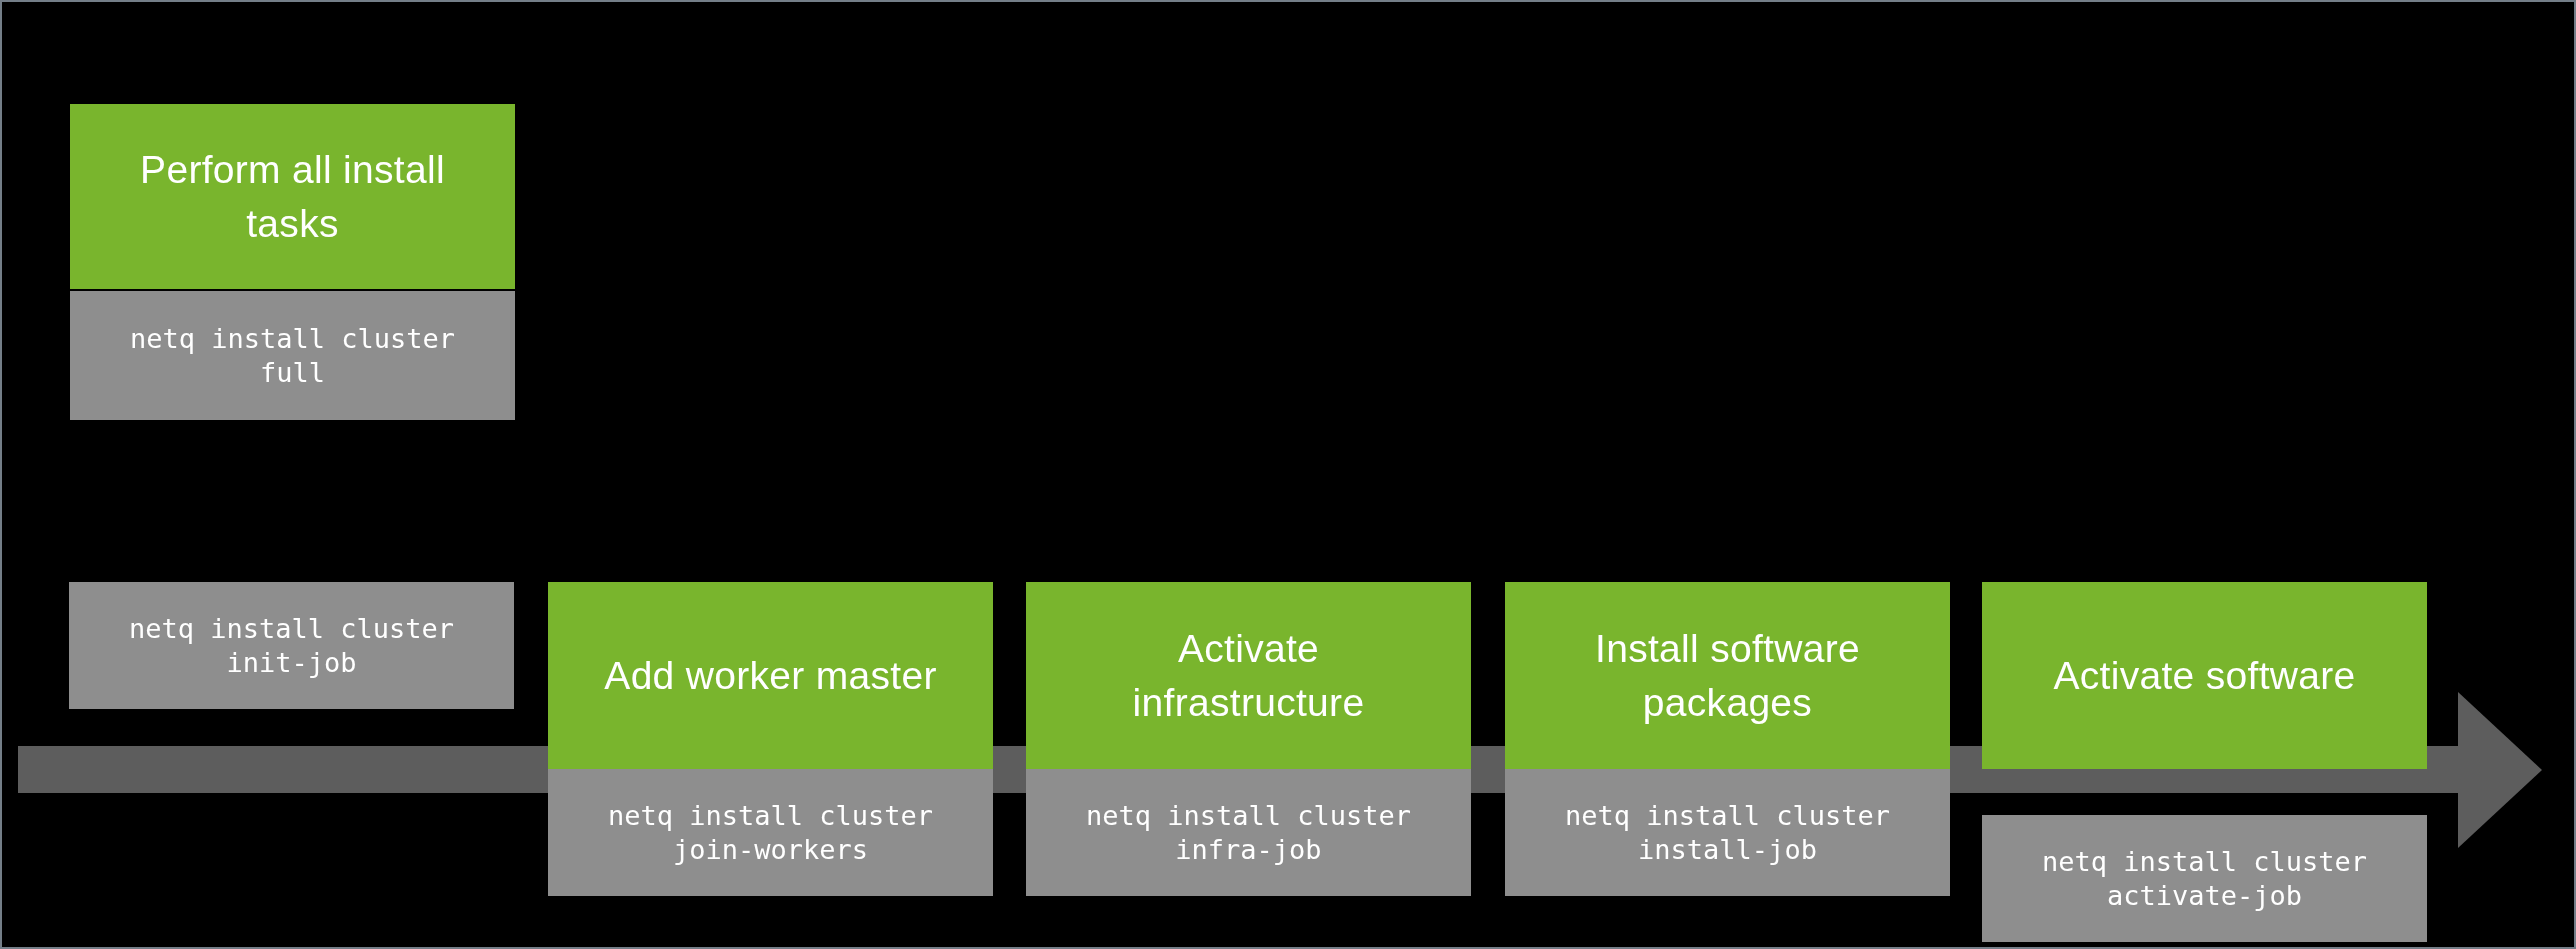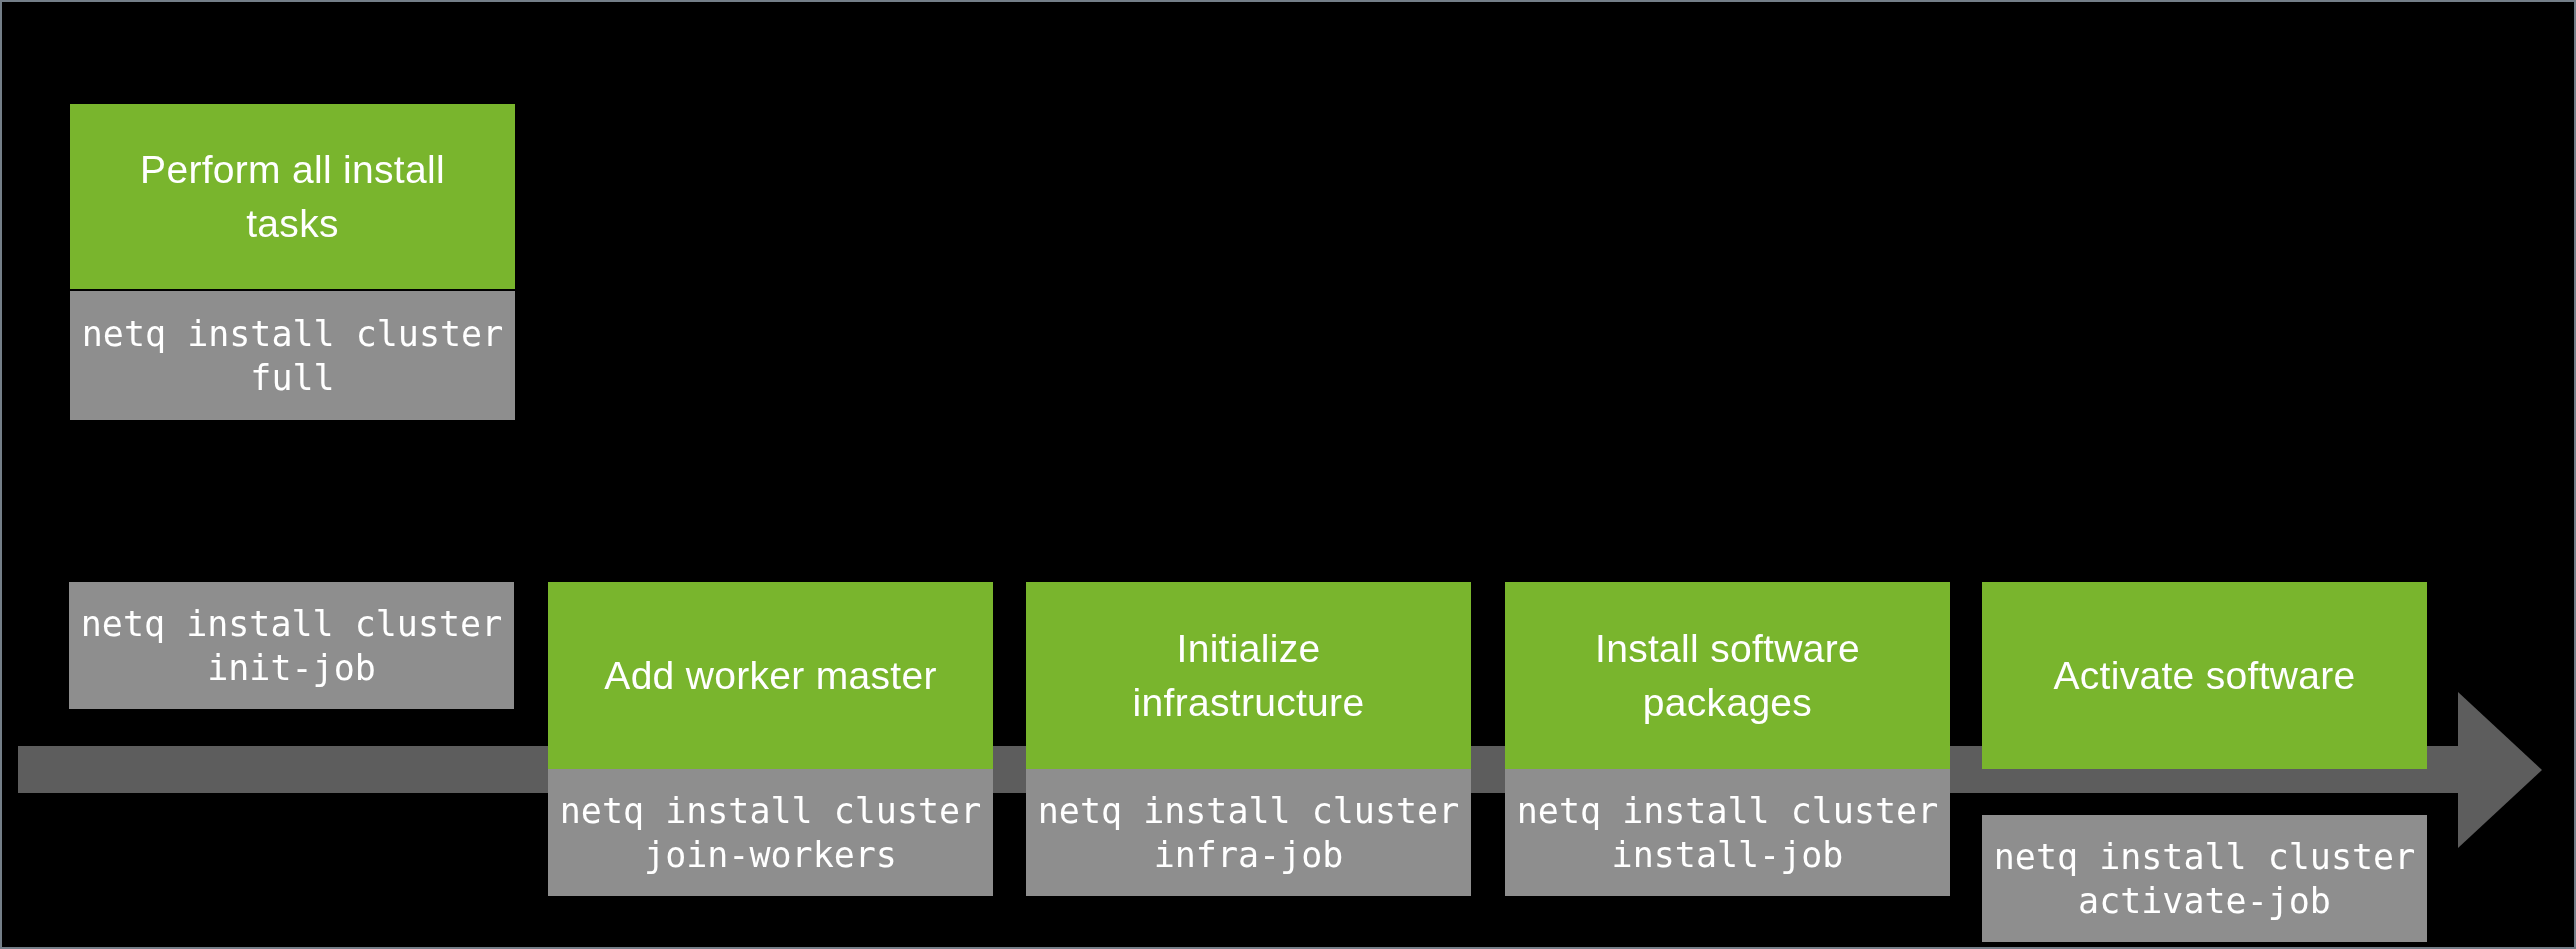--- a/index.html
+++ b/index.html
@@ -75,22 +75,22 @@
   }
 
   .step-command {
     background: var(--command_gray);
     color: var(--text);
     display: flex;
     align-items: center;
     justify-content: center;
     text-align: center;
     font-family: "DejaVu Sans Mono", monospace;
-    font-size: 35px;
-    line-height: 44px;
+    font-size: 27px;
+    line-height: 34px;
     white-space: pre-line;
   }
 
   
   .full-install { left: 68px; top: 102px; }
   .full-install .step-title   { height: 187px; border-bottom: 2px solid #000; }
   .full-install .step-command { height: 129px; }
 
   
   .row-step { top: 580px; }
@@ -123,21 +123,21 @@
 init-job</div>
   </div>
 
   <div class="flow-step row-step step-2">
     <div class="step-title">Add worker master</div>
     <div class="step-command">netq install cluster
 join-workers</div>
   </div>
 
   <div class="flow-step row-step step-3">
-    <div class="step-title">Initialize
+    <div class="step-title">Activate
 infrastructure</div>
     <div class="step-command">netq install cluster
 infra-job</div>
   </div>
 
   <div class="flow-step row-step step-4">
     <div class="step-title">Install software
 packages</div>
     <div class="step-command">netq install cluster
 install-job</div>

